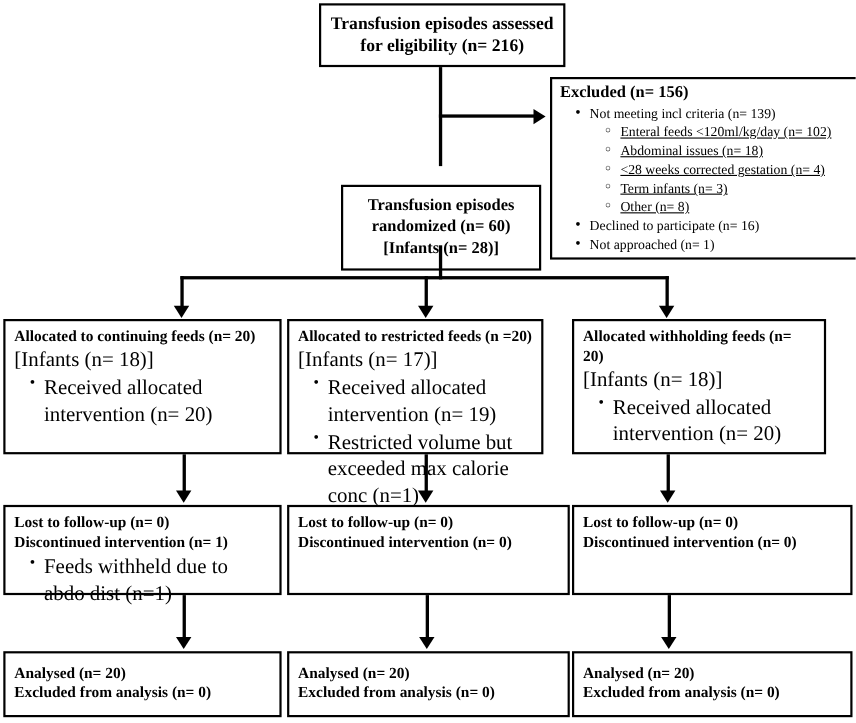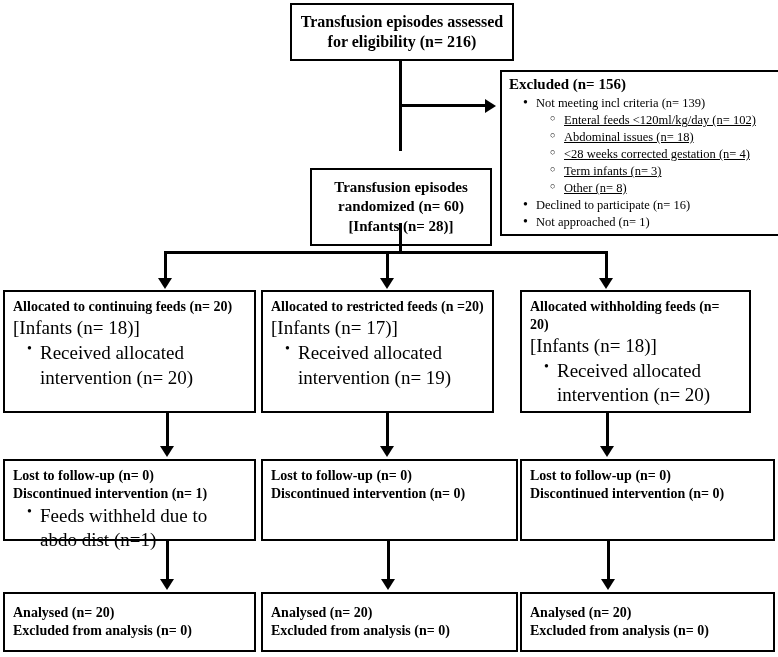--- a/index.html
+++ b/index.html
@@ -142,20 +142,21 @@
     <ul class="bul t13">
       <li>Received allocated intervention (n= 20)</li>
     </ul>
   </div>
 
   <div class="box" style="left:261px;top:290px;width:233px;height:123px;">
     <div class="b t14">Allocated to restricted feeds (n =20)</div>
     <div class="t13">[Infants (n= 17)]</div>
     <ul class="bul t13">
       <li>Received allocated intervention (n= 19)</li>
+      <li>Restricted volume but exceeded max calorie conc (n=1)</li>
     </ul>
   </div>
 
   <div class="box" style="left:520px;top:290px;width:231px;height:123px;">
     <div class="b t14">Allocated withholding feeds (n= 20)</div>
     <div class="t13">[Infants (n= 18)]</div>
     <ul class="bul t13">
       <li>Received allocated intervention (n= 20)</li>
     </ul>
   </div>

